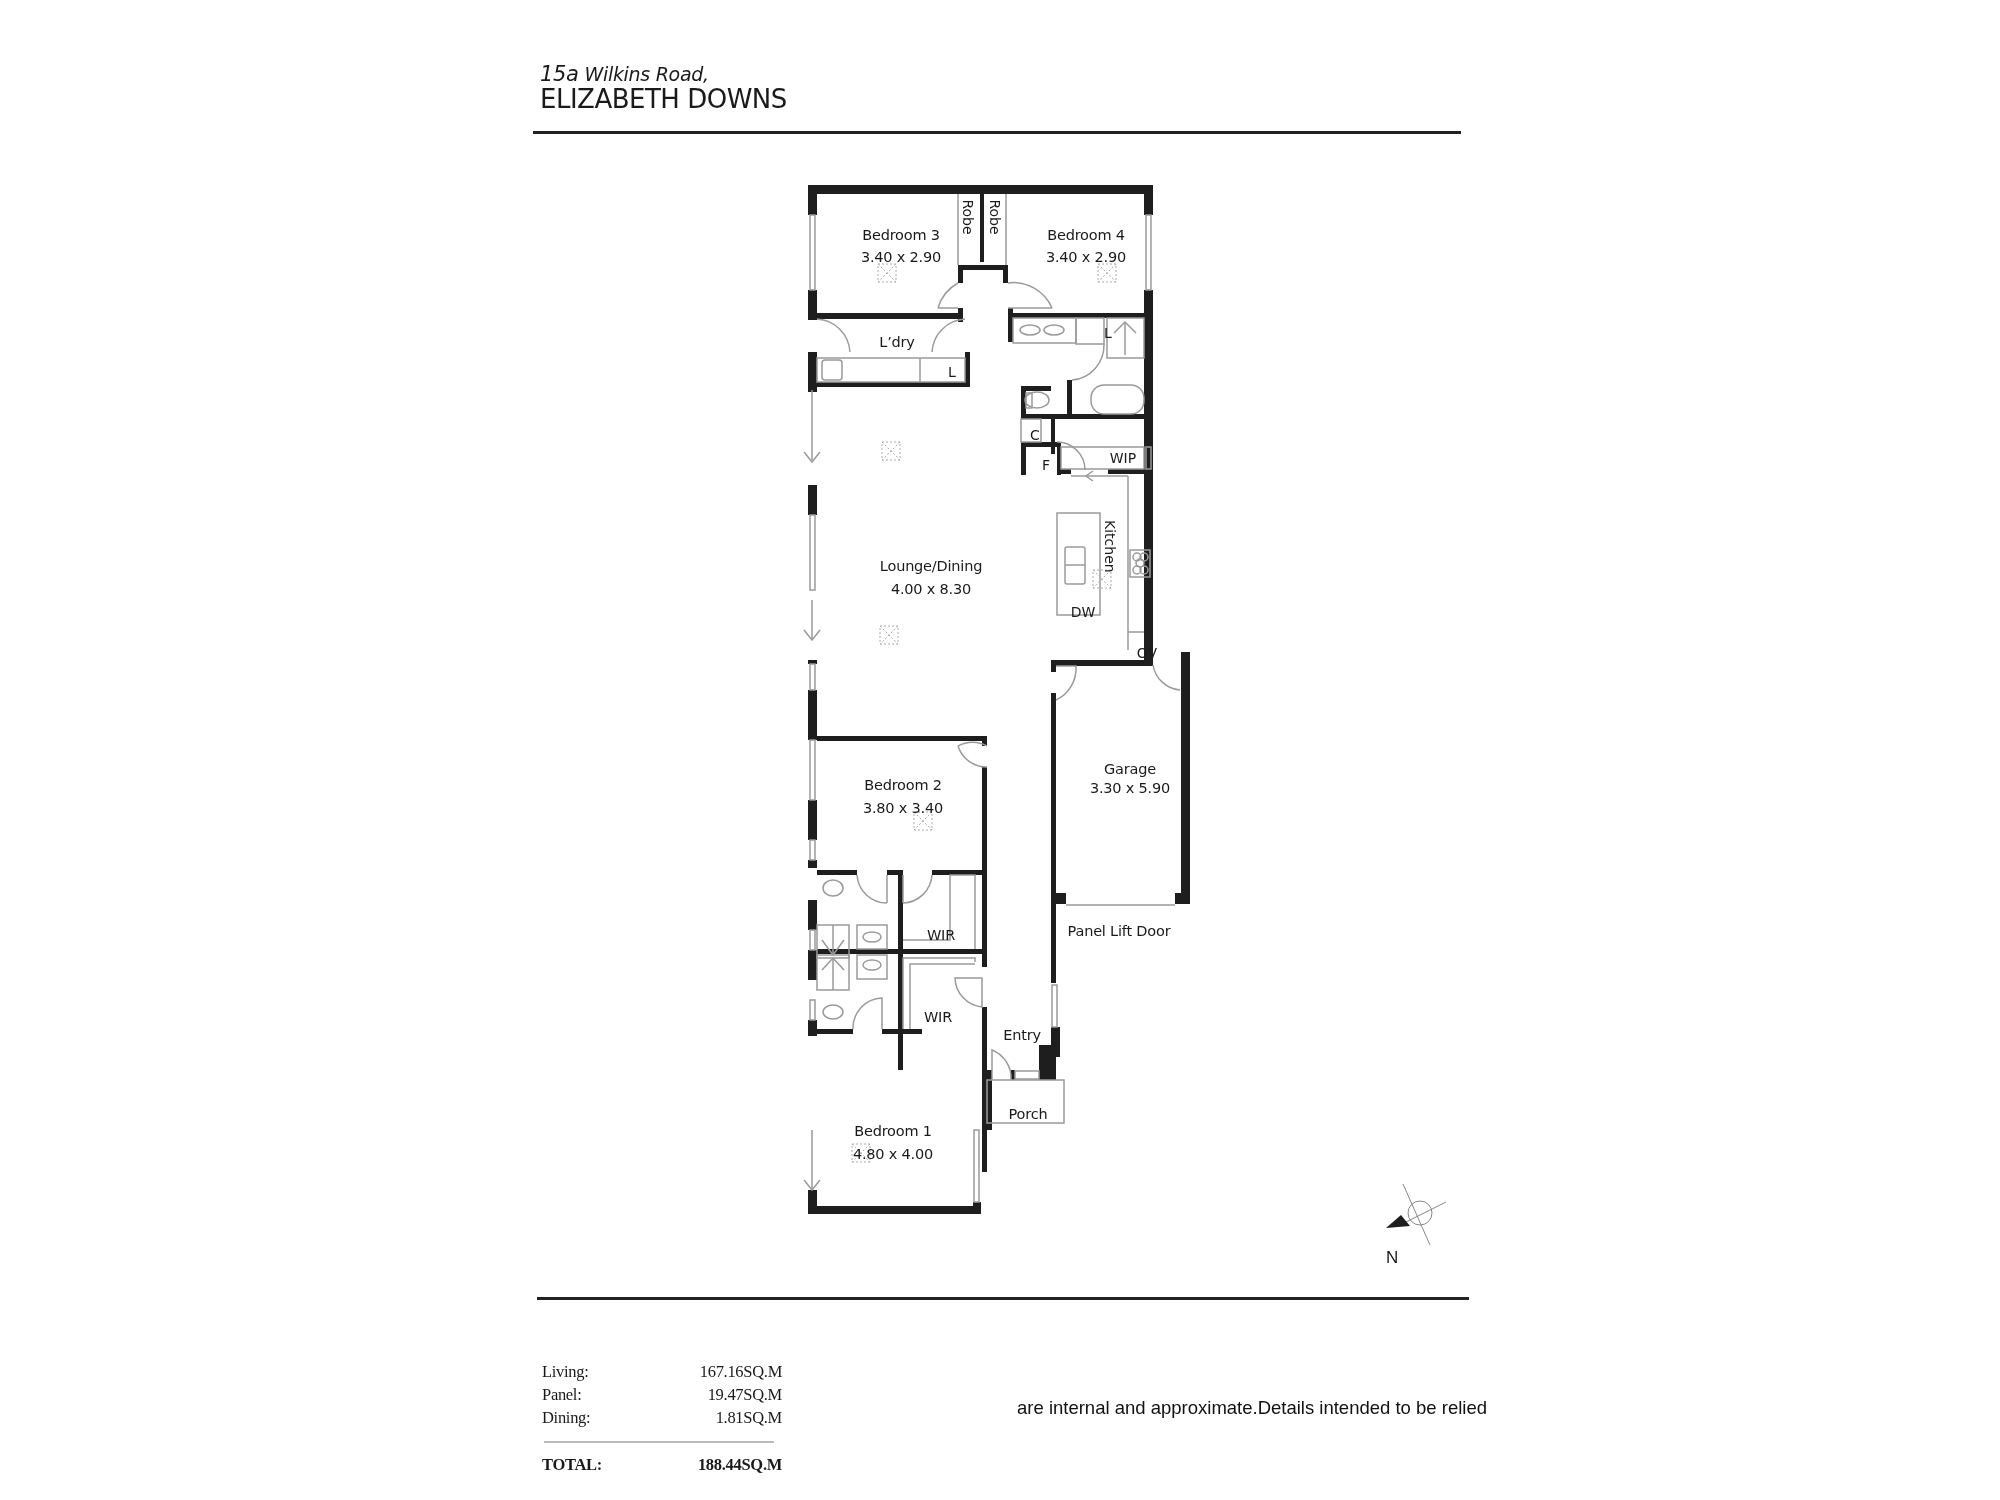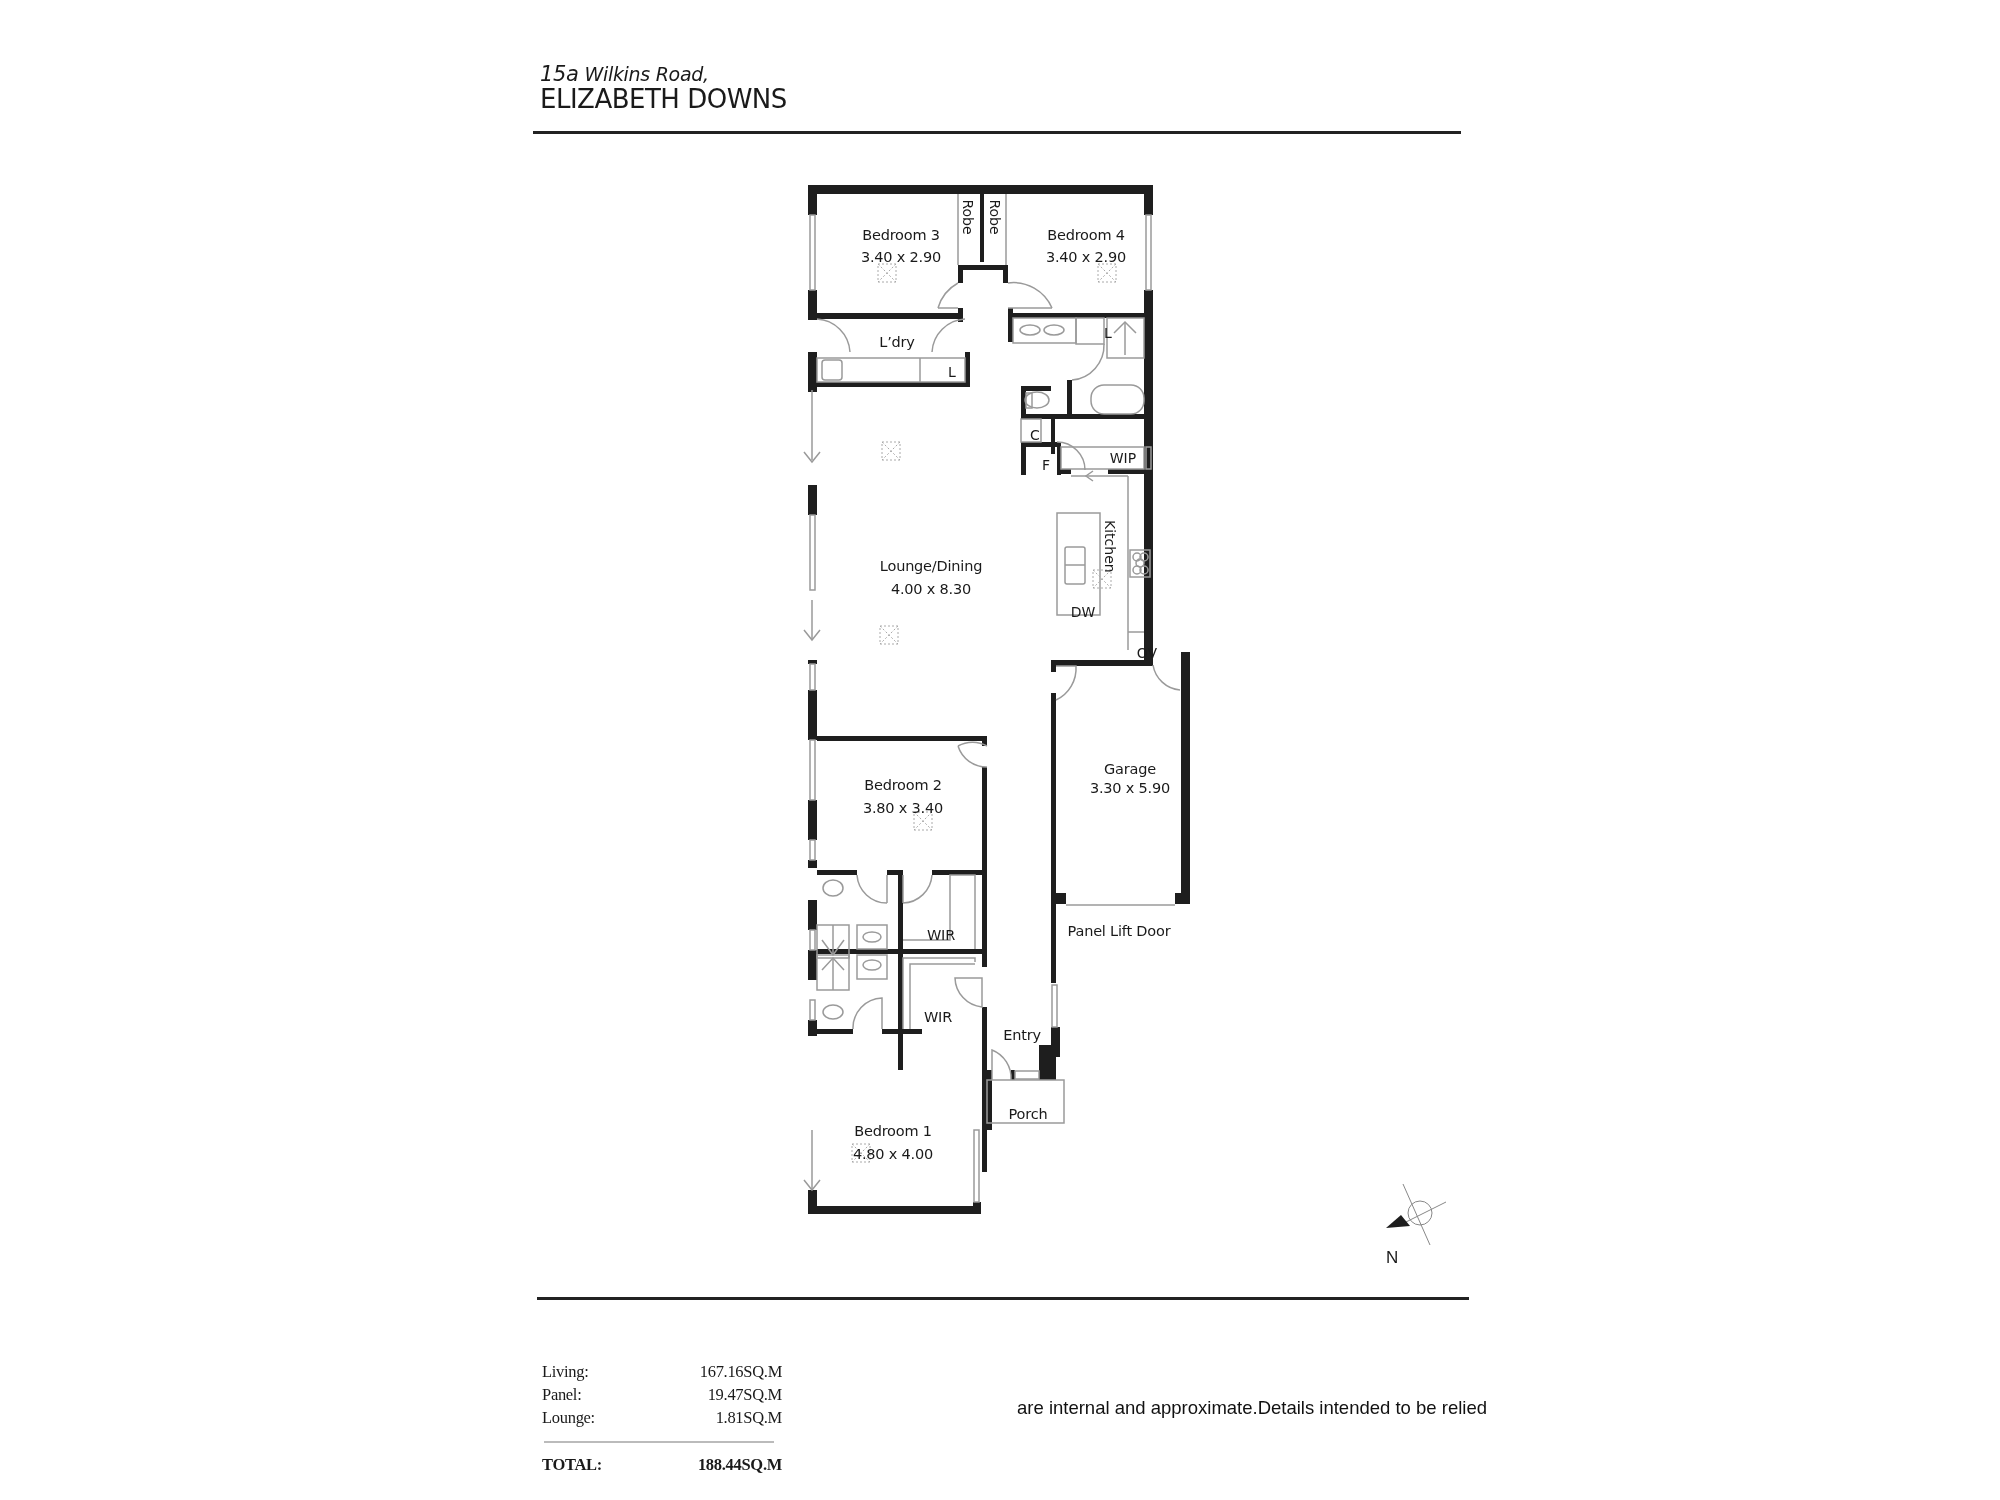--- a/index.html
+++ b/index.html
@@ -272,21 +272,21 @@
 <div class="areas">
   <div class="row">
     <span>Living:</span>
     <span>167.16SQ.M</span>
   </div>
   <div class="row">
     <span>Panel:</span>
     <span>19.47SQ.M</span>
   </div>
   <div class="row">
-    <span>Lounge:</span>
+    <span>Dining:</span>
     <span>1.81SQ.M</span>
   </div>
   <div class="sep"></div>
   <div class="row total">
     <span>TOTAL:</span>
     <span>188.44SQ.M</span>
   </div>
 </div>
 
 <div class="disclaimer">

